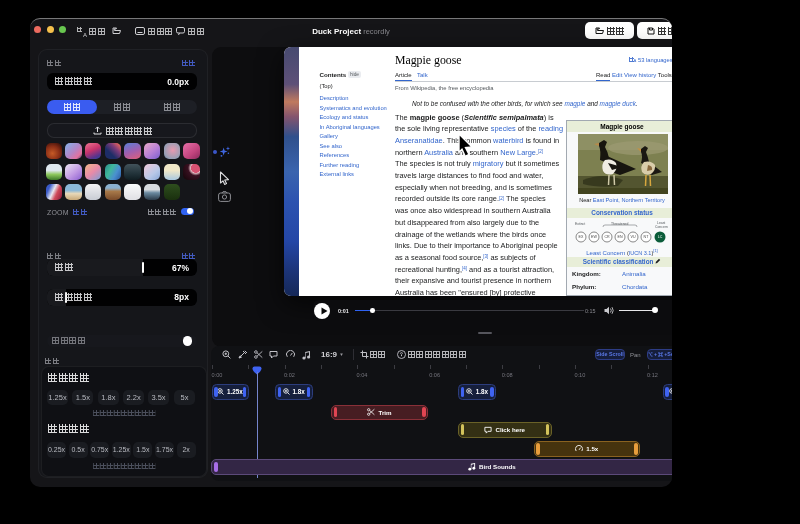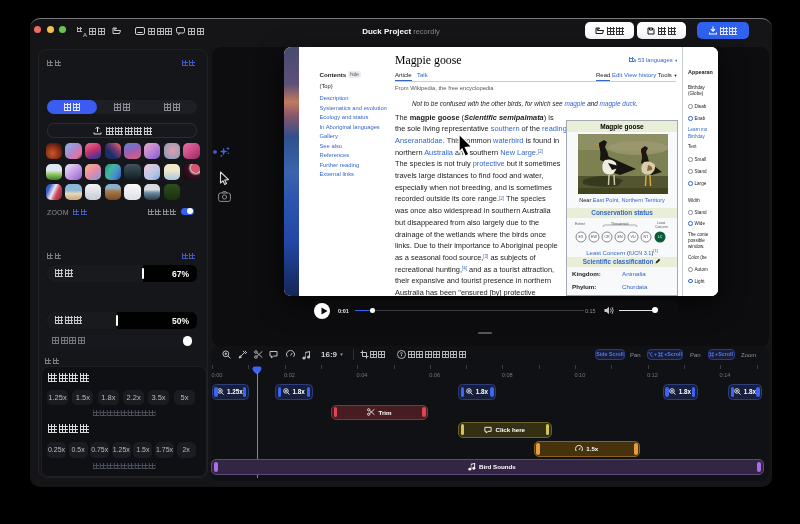--- a/index.html
+++ b/index.html
@@ -1,19 +1,19 @@
 <!DOCTYPE html>
 <html><head><meta charset="utf-8">
 <style>
 *{margin:0;padding:0;box-sizing:border-box}
 html,body{width:800px;height:524px;background:#000;overflow:hidden;font-family:"Liberation Sans",sans-serif;-webkit-font-smoothing:antialiased}
 .abs{position:absolute}
 .zh{display:inline-flex;gap:1.5px;align-items:center;vertical-align:top}
 .zh i{display:block;width:var(--s,8px);height:var(--s,8px);opacity:.85;background:repeating-linear-gradient(0deg,currentColor 0 1px,transparent 1px 2.9px),repeating-linear-gradient(90deg,currentColor 0 1px,transparent 1px 2.9px) currentcolor;background:repeating-linear-gradient(0deg,currentColor 0 1px,transparent 1px 2.9px),repeating-linear-gradient(90deg,currentColor 0 1px,transparent 1px 2.9px)}
-#win{position:absolute;left:30px;top:18px;width:742px;height:469px;background:#151518;border-radius:10px;border-top:1px solid rgba(255,255,255,.42);overflow:hidden}
+#win{position:absolute;left:30px;top:18px;width:642px;height:469px;background:#151518;border-radius:10px;border-top:1px solid rgba(255,255,255,.42);overflow:hidden}
 
 #tbar{position:absolute;left:0;top:0;width:100%;height:26px}
 .tl{position:absolute;top:7px;width:7px;height:7px;border-radius:50%}
 .mi{position:absolute;top:8px;color:#cfcfd2;font-size:9px;display:flex;align-items:center;gap:3px}
 .btn{position:absolute;top:3px;height:17px;border-radius:5px;display:flex;align-items:center;justify-content:center;gap:3px;font-size:9px;font-weight:700}
 
 #sb{position:absolute;left:8px;top:30px;width:170px;height:429px;background:#15161a;border-radius:9px;border:1px solid rgba(255,255,255,.05)}
 .lbl{color:#8f9096;font-size:8px}
 .blue{color:#4a67dd}
 .srow{position:absolute;left:8px;width:150px;height:17px;background:#010102;border-radius:6px;overflow:hidden;display:flex;align-items:center}
@@ -128,20 +128,29 @@
 
     <div class="abs lbl" style="left:8px;top:10px"><span class="zh" style="--s:6px">
           <i></i>
           <i></i>
         </span></div>
     <div class="abs blue" style="right:12px;top:10px"><span class="zh" style="--s:6px">
           <i></i>
           <i></i>
         </span></div>
 
+    <div class="srow" style="top:23px">
+      <span class="tx"><span class="zh" style="--s:8px">
+            <i></i>
+            <i></i>
+            <i></i>
+            <i></i>
+          </span></span>
+      <span class="val">0.0px</span>
+    </div>
 
     <div class="abs" style="left:8px;top:50px;width:150px;height:14px;background:#1d1f25;border-radius:7px">
       <div class="abs" style="left:0;top:0;width:50px;height:14px;background:#3a5cf0;border-radius:7px;display:flex;align-items:center;justify-content:center">
           <span class="zh" style="--s:7.5px;color:#fff">
             <i></i>
             <i></i>
           </span>
         </div>
       <div class="abs" style="left:50px;top:0;width:50px;height:14px;display:flex;align-items:center;justify-content:center">
           <span class="zh" style="--s:7.5px;color:#9fa1a8">
@@ -212,41 +221,42 @@
 
     <div class="abs lbl" style="left:8px;top:203px"><span class="zh" style="--s:6px">
           <i></i>
           <i></i>
         </span></div>
     <div class="abs blue" style="right:12px;top:203px"><span class="zh" style="--s:6px">
           <i></i>
           <i></i>
         </span></div>
 
-    <div class="srow" style="top:215px">
+    <div class="srow" style="top:209px">
       <div class="fill" style="width:96px"></div>
       <div class="hnd" style="left:95px"></div>
       <span class="tx"><span class="zh" style="--s:8px">
             <i></i>
             <i></i>
           </span></span>
       <span class="val">67%</span>
     </div>
 
-
-    <div class="srow" style="top:262px">
-      <div class="fill" style="width:70px"></div>
-      <div class="hnd" style="left:69px"></div>
+    <div class="srow" style="top:238.5px">
+      <div class="fill" style="width:19px"></div>
+      <div class="hnd" style="left:18px"></div>
       <span class="tx"><span class="zh" style="--s:8px">
             <i></i>
             <i></i>
             <i></i>
+            <i></i>
           </span></span>
-      <span class="val">50%</span>
-    </div>
+      <span class="val">8px</span>
+    </div>
+
 
     <div class="abs" style="left:8px;top:284.5px;width:150px;height:12.5px;background:#17181d;border-radius:6px;display:flex;align-items:center">
       <span class="zh" style="--s:7px;color:#85868c;margin-left:5px">
           <i></i>
           <i></i>
           <i></i>
           <i></i>
         </span>
       <div style="position:absolute;right:5px;width:9.5px;height:9.5px;background:#fff;border-radius:50%"></div>
     </div>
@@ -350,24 +360,24 @@
           </span><span style="font-size:4.2px">A</span> 53 languages <span style="font-size:4px">▼</span></div>
       <div class="abs wk" style="left:111px;top:25px;font-size:6px;border-bottom:1.5px solid #36c;padding-bottom:2px">Article</div>
       <div class="abs wl" style="left:133px;top:25px;font-size:6px">Talk</div>
       <div class="abs" style="left:312px;top:25px;font-size:6px"><span class="wk" style="border-bottom:1.5px solid #36c;padding-bottom:2px">Read</span> <span class="wl">Edit</span> <span class="wl">View history</span> <span class="wk">Tools <span style="font-size:4px">▼</span></span></div>
       <div class="abs" style="left:111px;top:33.5px;width:281px;border-top:1px solid #c8ccd1"></div>
       <div class="abs wgray" style="left:111px;top:38px;font-size:5.8px">From Wikipedia, the free encyclopedia</div>
       <div class="abs" style="left:128px;top:52.5px;font-size:6.4px;font-style:italic;color:#202122;white-space:nowrap">Not to be confused with the other birds, for which see <span class="wl">magpie</span> and <span class="wl">magpie duck</span>.</div>
 
       <div id="body">
         <p style="top:64.5px">The <b>magpie goose</b> (<b><i>Scientific semipalmata</i></b>) is</p>
-        <p style="top:76.2px">the sole living representative <span class="wl">southern</span> of the <span class="wl">reading</span></p>
+        <p style="top:76.2px">the sole living representative <span class="wl">species</span> of the <span class="wl">reading</span></p>
         <p style="top:87.9px"><span class="wl">Anseranatidae</span>. This common <span class="wl">waterbird</span> is found in</p>
         <p style="top:99.6px">northern <span class="wl">Australia</span> and southern <span class="wl">New Large</span>.<sup style="font-size:4.5px" class="wl">[2]</sup></p>
-        <p style="top:111.3px">The species is not truly <span class="wl">protective</span> but it sometimes</p>
+        <p style="top:111.3px">The species is not truly <span class="wl">migratory</span> but it sometimes</p>
         <p style="top:123px">travels large distances to find food and water,</p>
         <p style="top:134.7px">especially when not breeding, and is sometimes</p>
         <p style="top:146.4px">recorded outside its core range.<sup style="font-size:4.5px" class="wl">[2]</sup> The species</p>
         <p style="top:158.1px">was once also widespread in southern Australia</p>
         <p style="top:169.8px">but disappeared from also largely due to the</p>
         <p style="top:181.5px">drainage of the wetlands where the birds once</p>
         <p style="top:193.2px">links. Due to their importance to Aboriginal people</p>
         <p style="top:204.9px">as a seasonal food source,<sup style="font-size:4.5px" class="wl">[3]</sup> as subjects of</p>
         <p style="top:216.6px">recreational hunting,<sup style="font-size:4.5px" class="wl">[4]</sup> and as a tourist attraction,</p>
         <p style="top:228.3px">their expansive and tourist presence in northern</p>

